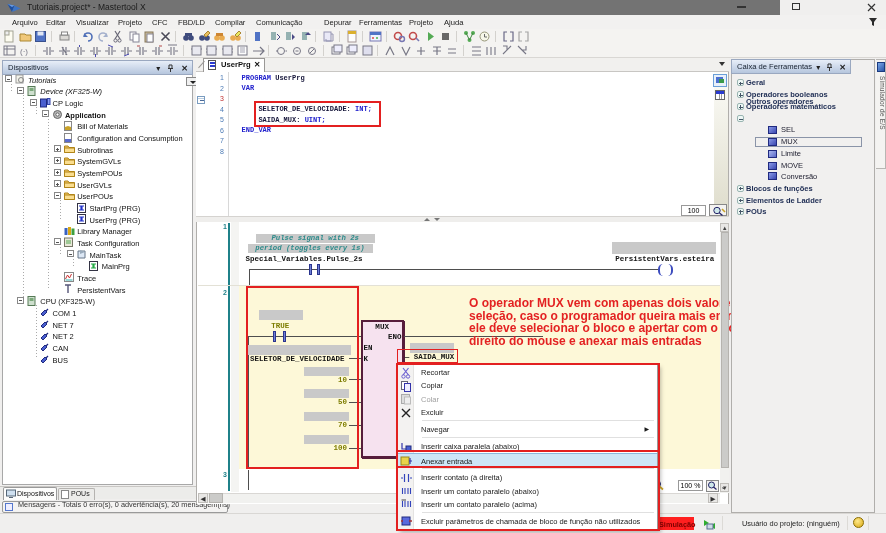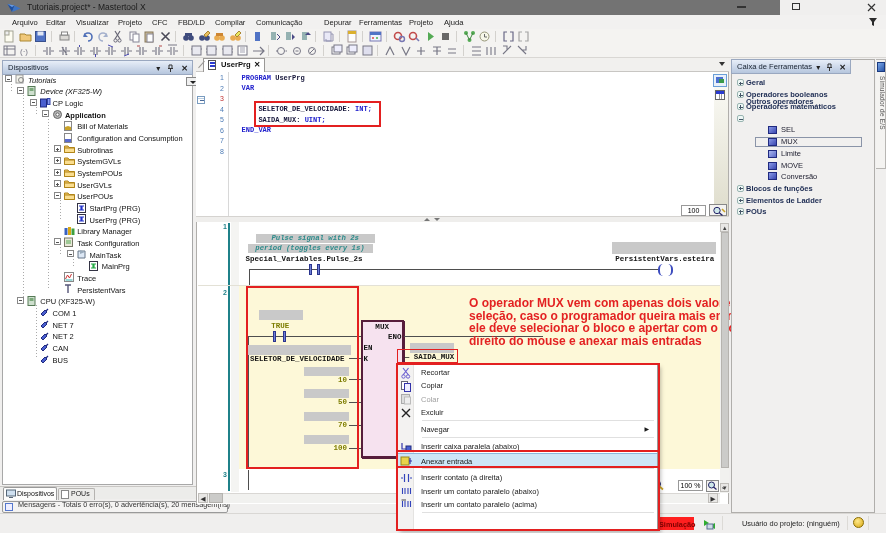--- a/index.html
+++ b/index.html
@@ -944,20 +944,27 @@
       <span class="mt">Inserir um contato paralelo (abaixo)</span>
     </div>
     <div class="mi" style="top:132.90000000000003px">
       <span class="micon"><svg width="13" height="12">
           <path d="M2.5 3 v6 M5 3 v6 M8 3 v6 M10.5 3 v6" stroke="#3344bb" stroke-width="1.1"></path>
           <path d="M1.5 2 h4.5" stroke="#444"></path>
         </svg></span>
       <span class="mt">Inserir um contato paralelo (acima)</span>
     </div>
     <div class="msep" style="top:147.50000000000003px"></div>
+    <div class="mi" style="top:149.70000000000005px">
+      <span class="micon"><svg width="13" height="12">
+          <rect x="2" y="2" width="8" height="8" fill="#5a6add" stroke="#202a80"></rect>
+          <path d="M1 6 h2 M9 6 h3" stroke="#a33" stroke-width="1.4"></path>
+        </svg></span>
+      <span class="mt">Excluir parâmetros de chamada de bloco de função não utilizados</span>
+    </div>
   </div>
 
 <div class="abs redbox" id="red-code" style="left:253.5px;top:100.5px;width:127px;height:26px;border-width:2.5px"></div>
 <div class="abs redbox" id="red-menu" style="left:396px;top:362.5px;width:263.5px;height:168px;pointer-events:none"></div>
 <div class="abs redbox" id="red-anexar" style="left:396px;top:449.5px;width:263.5px;height:18.5px"></div>
 <div class="abs redbox" id="red-saida" style="left:396.5px;top:348.5px;width:61px;height:14px;border-width:1.6px"></div>
 
 <div class="abs" style="left:713.5px;top:71.5px;width:14.5px;height:144px;background:linear-gradient(180deg,#fcfcf8,#dedccb)"></div>
 <div class="abs" style="left:713px;top:74px;width:14px;height:13px;border:1.5px solid #6a9fd8;background:#e8f0fa">
     <div class="abs" style="left:2px;top:2px;width:7px;height:6px;background:#4a6fd0"></div>

